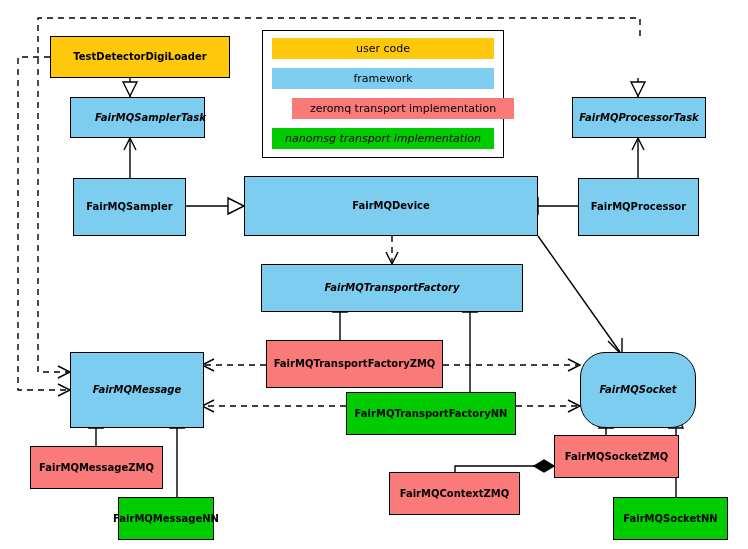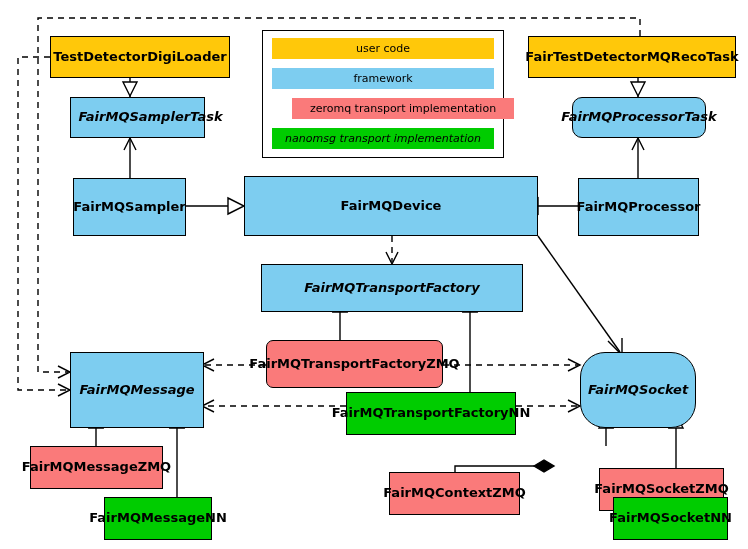--- a/index.html
+++ b/index.html
@@ -16,21 +16,21 @@
     overflow: hidden;
   }
   .node {
     position: absolute;
     box-sizing: border-box;
     border: 1.5px solid #000000;
     display: flex;
     align-items: center;
     justify-content: center;
     text-align: center;
-    font-size: 13px;
+    font-size: 10px;
     font-weight: bold;
     color: #000000;
     line-height: 1.15;
     padding: 0 4px;
     z-index: 5;
   }
   .node.abstract { font-style: italic; }
   .c-user      { background: #FFC80A; }
   .c-framework { background: #7DCDF0; }
   .c-zmq       { background: #FA7A7A; }
@@ -173,57 +173,54 @@
   </div>
 
   <div class="node c-framework" style="left:244px; top:176px; width:294px; height:60px;">
     <span>FairMQDevice</span>
   </div>
 
   <div class="node c-framework" style="left:578px; top:178px; width:121px; height:58px;">
     <span>FairMQProcessor</span>
   </div>
 
-  <div class="node c-framework abstract" style="left:572px; top:97px; width:134px; height:41px;border-radius:10px;">
+  <div class="node c-framework abstract" style="left:572px; top:97px; width:134px; height:41px;">
     <span>FairMQProcessorTask</span>
   </div>
 
-  <div class="node c-user" style="left:528px; top:36px; width:208px; height:42px;">
-    <span>FairTestDetectorMQRecoTask</span>
-  </div>
 
   <div class="node c-framework abstract" style="left:261px; top:264px; width:262px; height:48px;">
     <span>FairMQTransportFactory</span>
   </div>
 
-  <div class="node c-zmq" style="left:266px; top:340px; width:177px; height:48px;border-radius:7px;">
+  <div class="node c-zmq" style="left:266px; top:340px; width:177px; height:48px;">
     <span>FairMQTransportFactoryZMQ</span>
   </div>
 
   <div class="node c-nn" style="left:346px; top:392px; width:170px; height:43px;">
     <span>FairMQTransportFactoryNN</span>
   </div>
 
   <div class="node c-framework abstract" style="left:70px; top:352px; width:134px; height:76px;">
     <span>FairMQMessage</span>
   </div>
 
   <div class="node c-framework abstract" style="left:580px; top:352px; width:116px; height:76px;border-radius:25px;">
     <span>FairMQSocket</span>
   </div>
 
   <div class="node c-zmq" style="left:30px; top:446px; width:133px; height:43px;">
     <span>FairMQMessageZMQ</span>
   </div>
 
-  <div class="node c-nn" style="left:104px; top:497px; width:108px; height:43px;justify-content:center;">
+  <div class="node c-nn" style="left:118px; top:497px; width:96px; height:43px;justify-content:center;">
     <span>FairMQMessageNN</span>
   </div>
 
-  <div class="node c-zmq" style="left:554px; top:468px; width:125px; height:43px;margin-left:45px;">
+  <div class="node c-zmq" style="left:554px; top:435px; width:125px; height:43px;">
     <span>FairMQSocketZMQ</span>
   </div>
 
   <div class="node c-nn" style="left:613px; top:497px; width:115px; height:43px;">
     <span>FairMQSocketNN</span>
   </div>
 
   <div class="node c-zmq" style="left:389px; top:472px; width:131px; height:43px;">
     <span>FairMQContextZMQ</span>
   </div>

